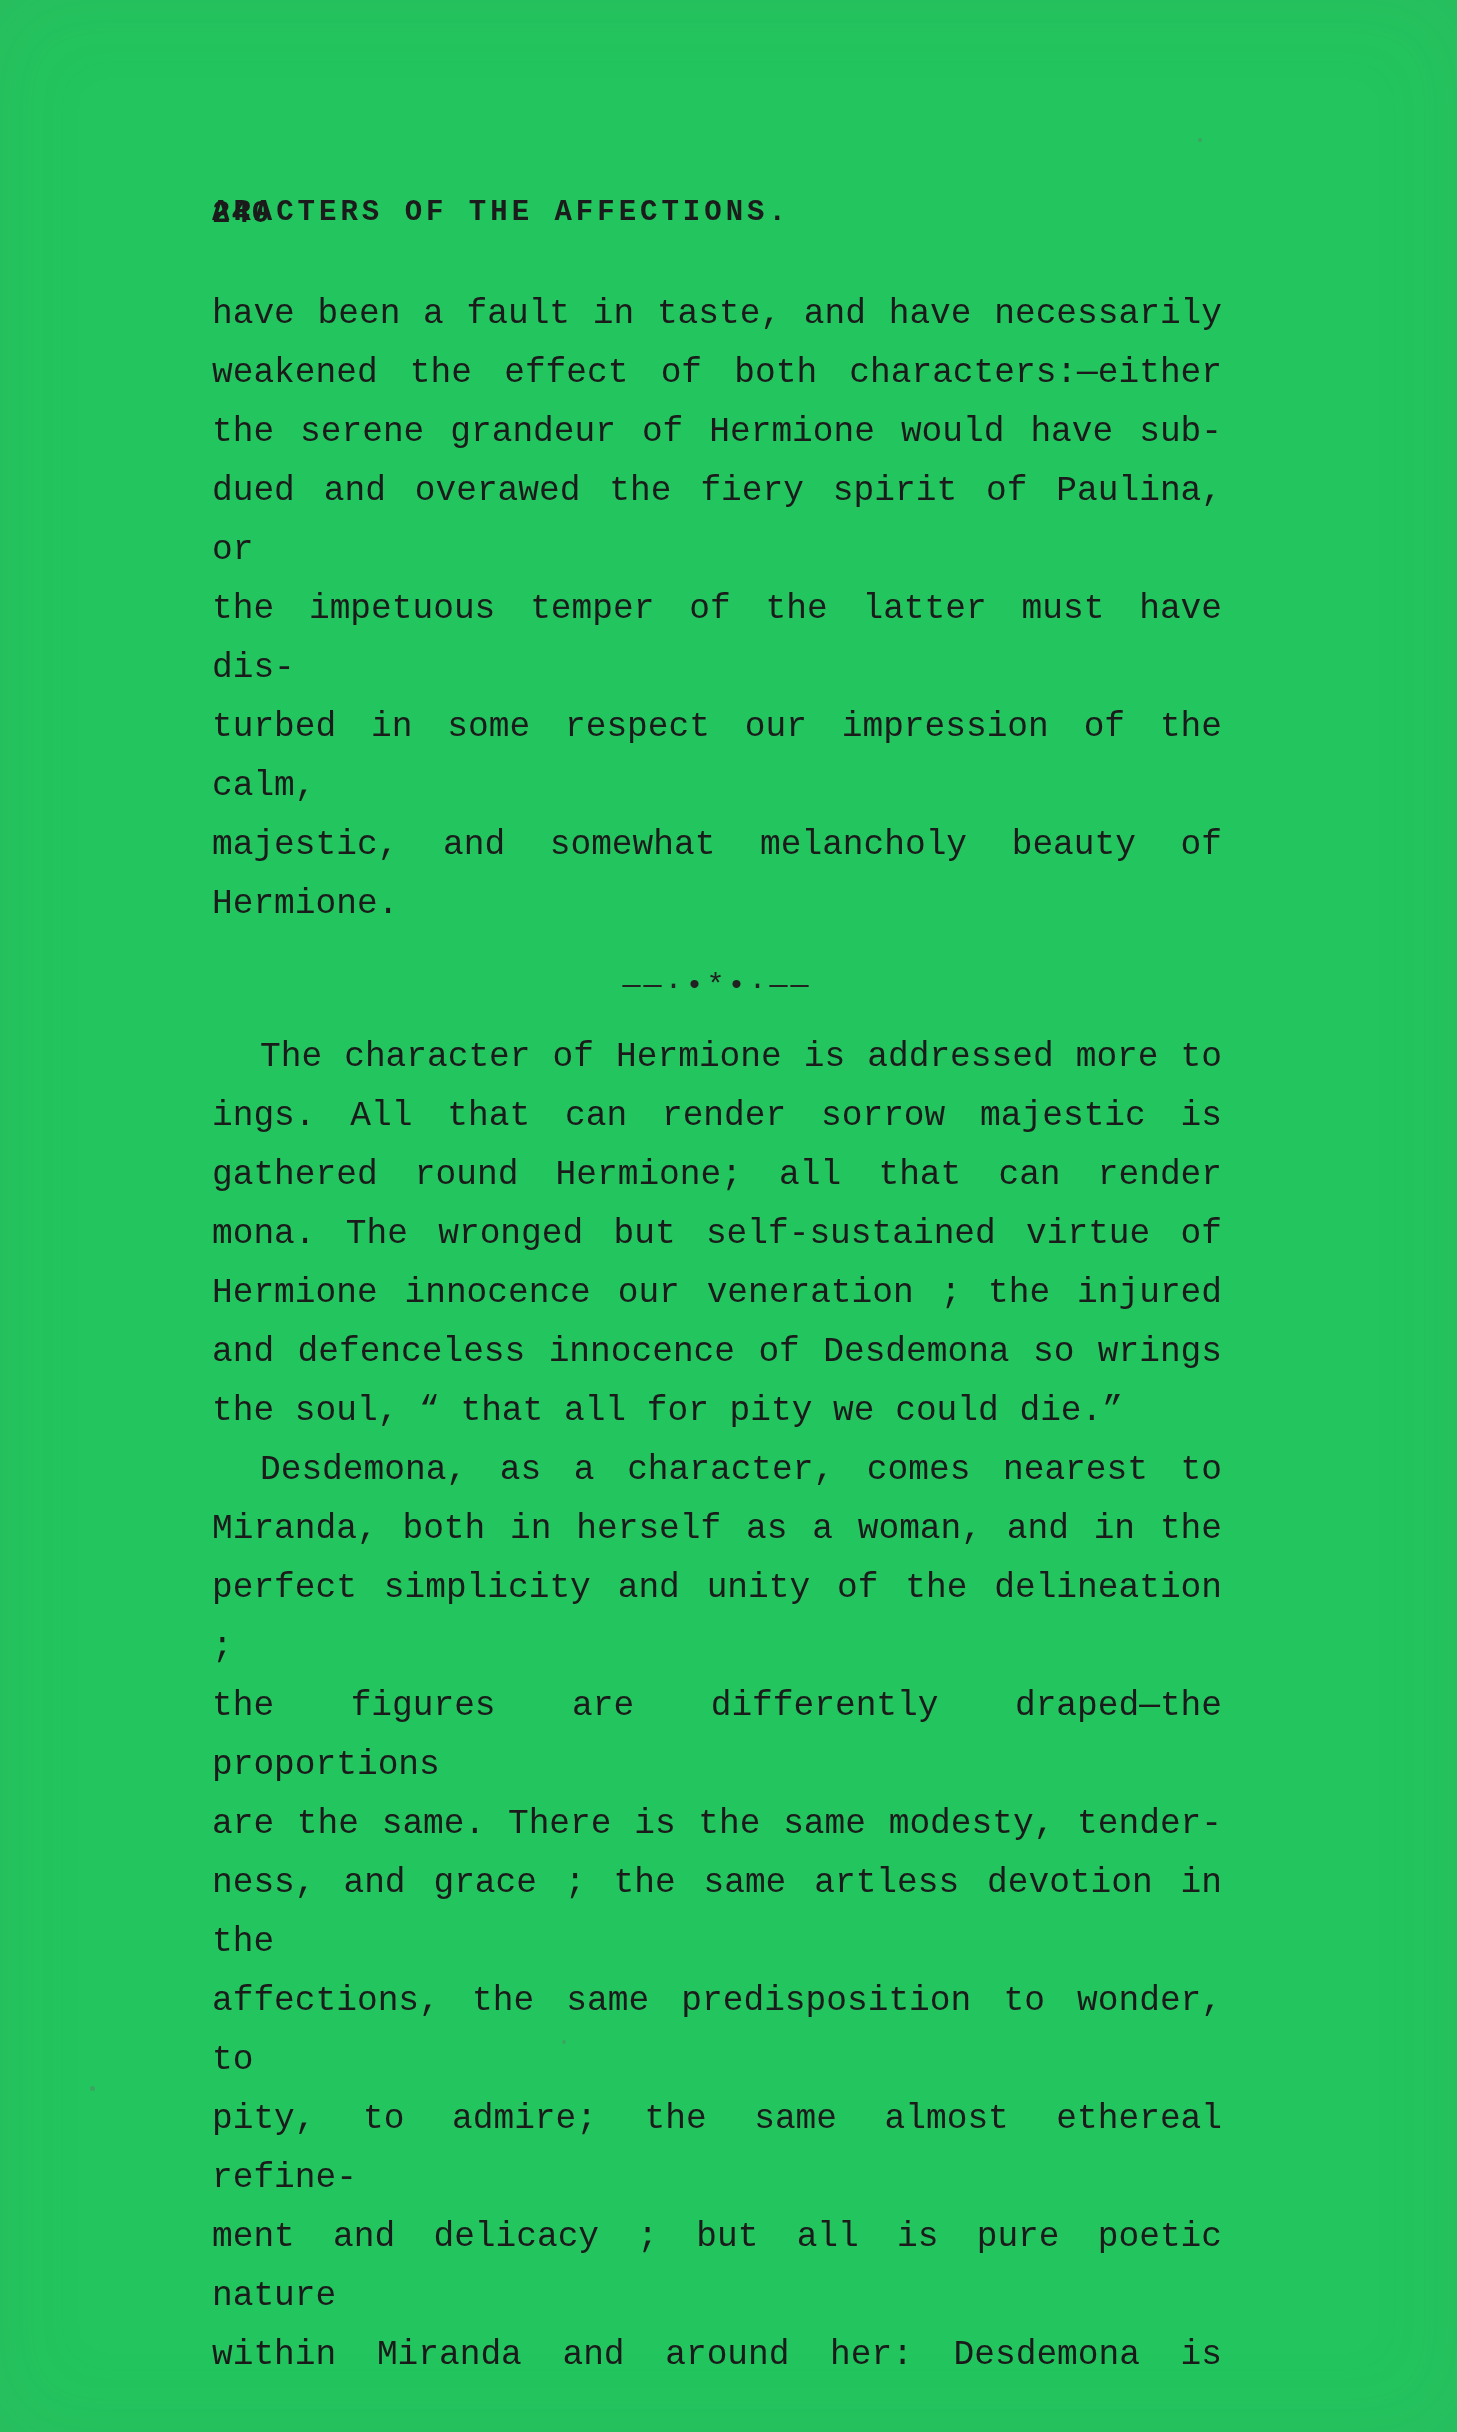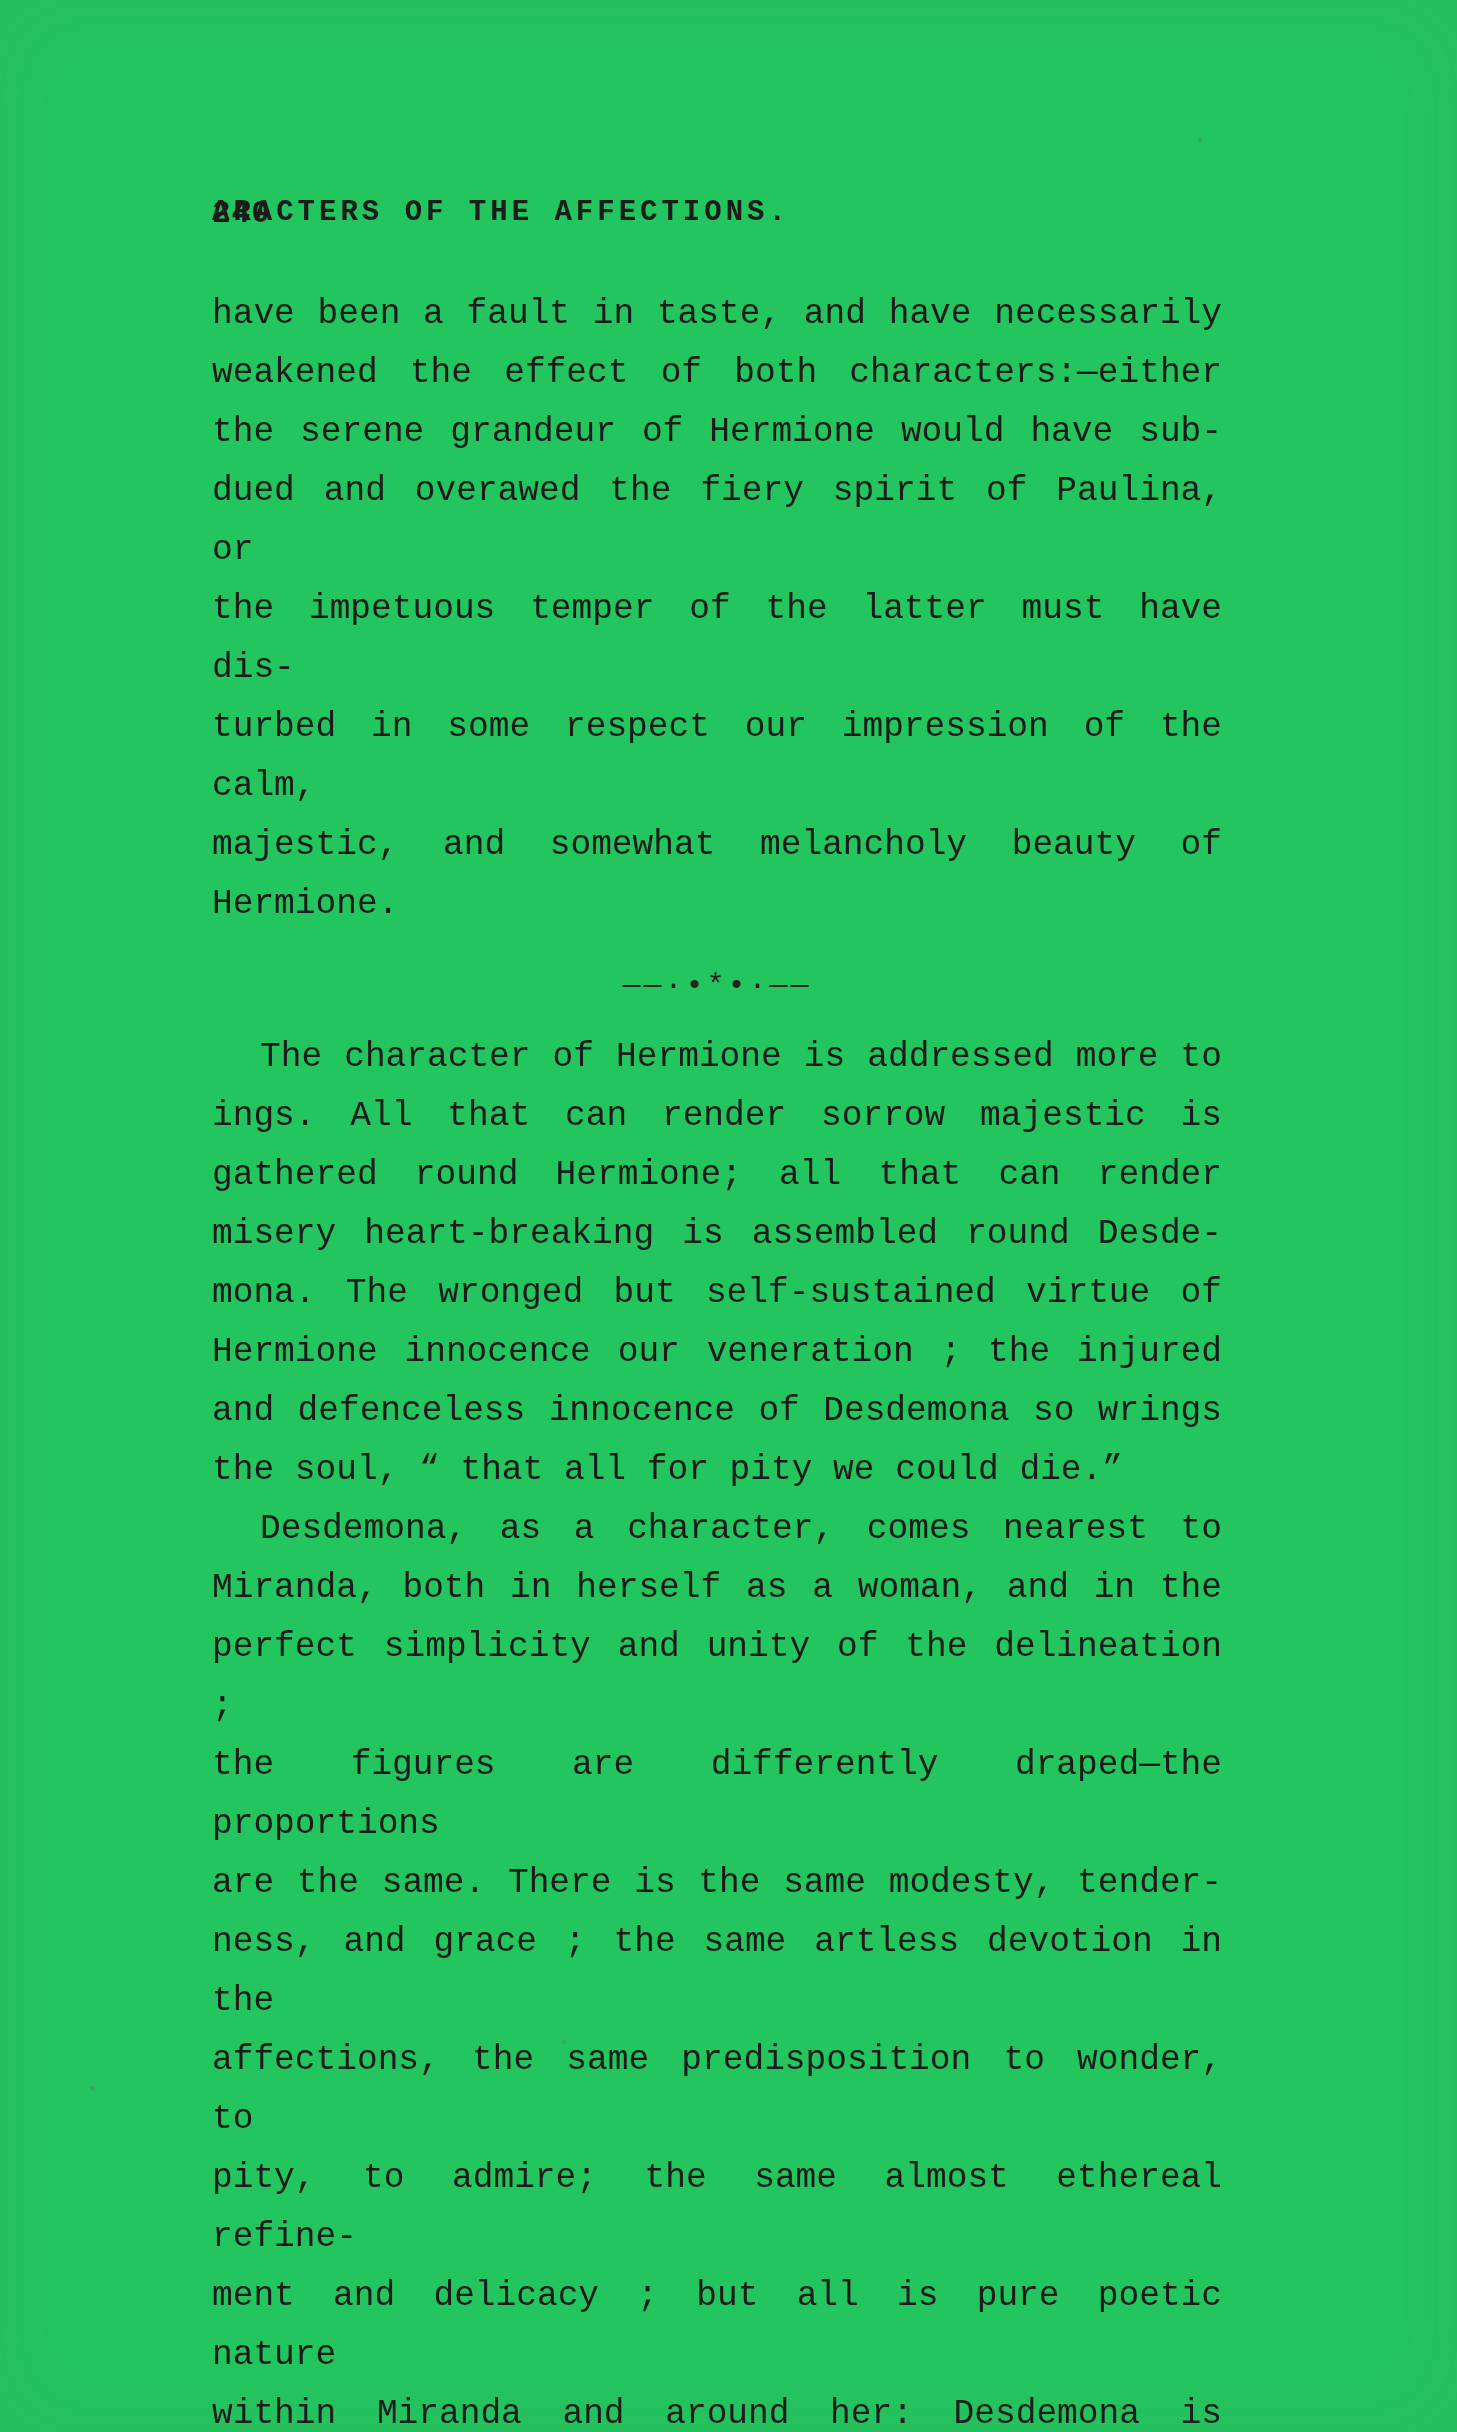--- a/index.html
+++ b/index.html
@@ -106,21 +106,20 @@
       </div>
 
     <div class="divider">——·•*•·——</div>
 
 
     <div id="section-paragraphs">
         <div class="paragraph">
           <div class="line indent">The character of Hermione is addressed more to</div>
           <div class="line">ings. All that can render sorrow majestic is</div>
           <div class="line">gathered round Hermione; all that can render</div>
-          <div class="line">misery heart-breaking is assembled round Desde-</div>
           <div class="line">mona. The wronged but self-sustained virtue of</div>
           <div class="line">Hermione innocence our veneration ; the injured</div>
           <div class="line">and defenceless innocence of Desdemona so wrings</div>
           <div class="line last">the soul, “ that all for pity we could die.”</div>
         </div>
         <div class="paragraph">
           <div class="line indent">Desdemona, as a character, comes nearest to</div>
           <div class="line">Miranda, both in herself as a woman, and in the</div>
           <div class="line">perfect simplicity and unity of the delineation ;</div>
           <div class="line">the figures are differently draped—the proportions</div>

